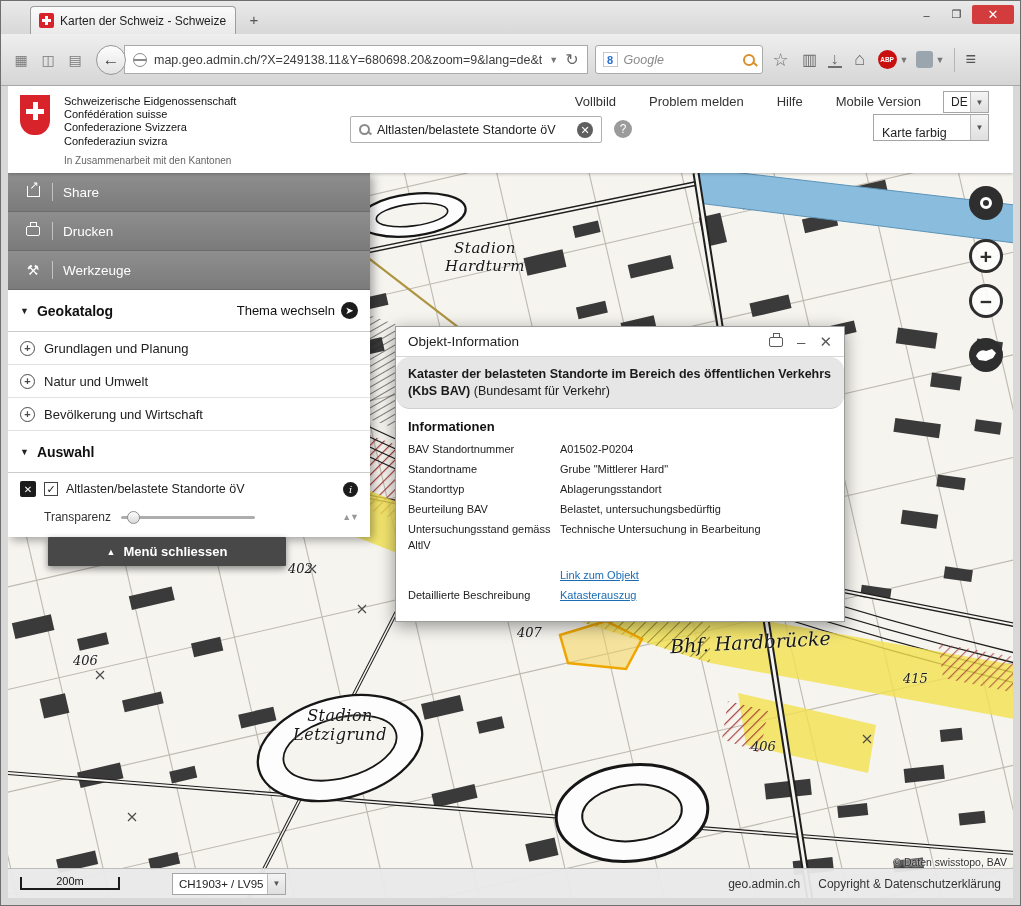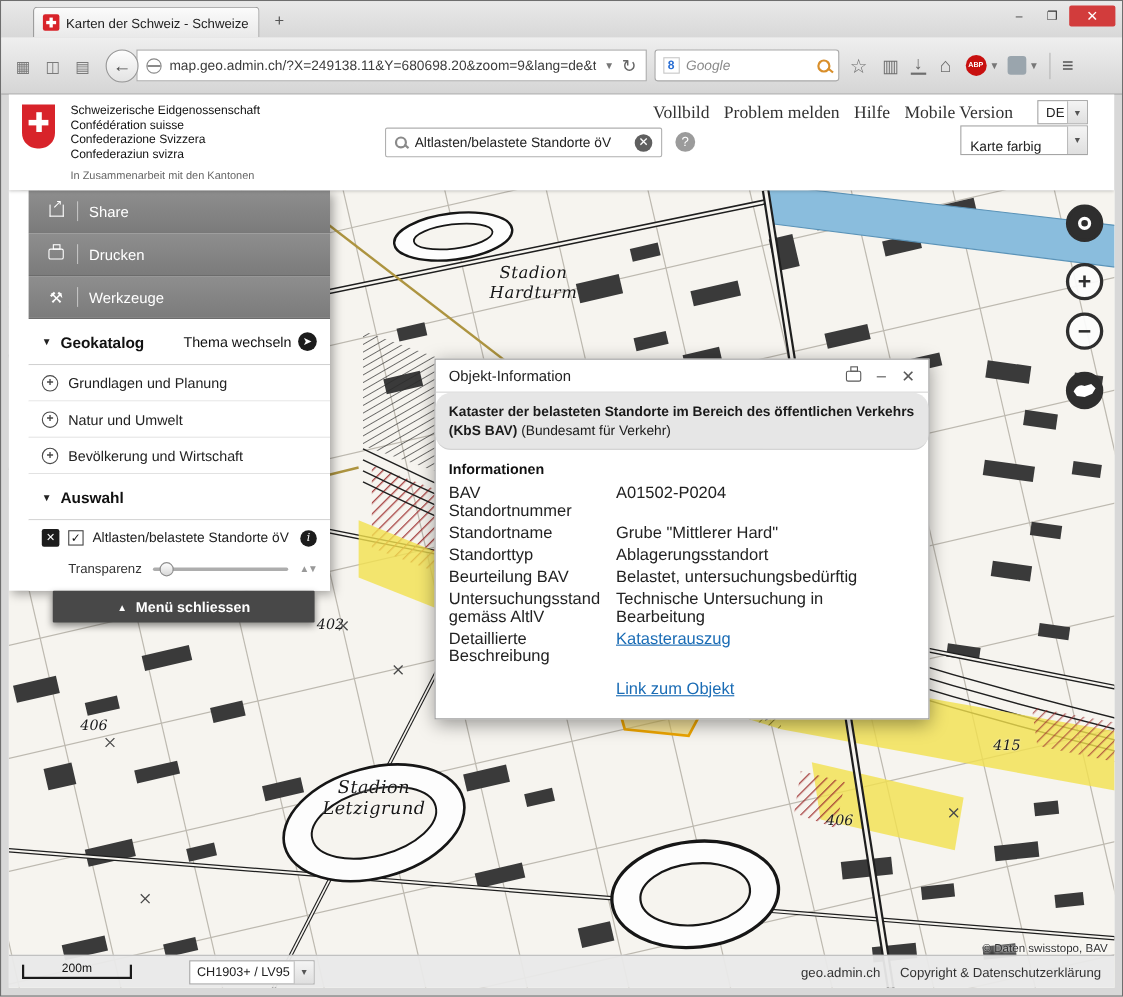--- a/index.html
+++ b/index.html
@@ -54,21 +54,21 @@
 
   
   .viewport{position:absolute;left:7px;right:7px;top:85px;bottom:7px;background:#fff;overflow:hidden;}
   .pageheader{position:absolute;left:0;top:0;right:0;height:87px;background:#fff;z-index:30;box-shadow:0 1px 3px rgba(0,0,0,.25);}
   .shield{position:absolute;left:12px;top:9px;width:30px;height:40px;background:#d8232a;border-radius:0 0 46% 46%/0 0 36% 36%;}
   .shield::before{content:"";position:absolute;left:12.5px;top:7px;width:5px;height:18px;background:#fff;}
   .shield::after{content:"";position:absolute;left:6px;top:13.5px;width:18px;height:5px;background:#fff;}
   .org{position:absolute;left:56px;top:9px;}
   .orgline{font-size:11px;color:#111;line-height:13.2px;}
   .coop{position:absolute;left:56px;top:69px;font-size:10px;color:#666;}
-  .hlinks{position:absolute;top:8px;right:92px;display:flex;gap:13px;font-size:16px;color:#333;font-family:Liberation Serif, serif;}
+  .hlinks{position:absolute;top:8px;right:92px;display:flex;gap:33px;font-size:13px;color:#333;}
   .selbox{border:1px solid #a5a5a5;background:#fff;display:flex;align-items:center;font-size:12px;color:#222;}
   .sel-arrow{margin-left:auto;width:18px;align-self:stretch;border-left:1px solid #bbb;display:flex;align-items:center;
     justify-content:center;font-size:8px;color:#555;background:linear-gradient(#f4f4f4,#dfdfdf);}
   .lang{position:absolute;top:5px;right:24px;width:46px;height:22px;}
   .lang .val{padding-left:7px;}
   .mapstyle{position:absolute;top:28px;right:24px;width:116px;height:27px;font-size:12.5px;align-items:flex-end;}
   .mapstyle .val{padding-left:8px;}
   .hsearch{position:absolute;left:342px;top:30px;width:252px;height:27px;border:1px solid #b0b0b0;background:#fff;
     display:flex;align-items:center;padding:0 8px;gap:7px;border-radius:2px;}
   .hsearch .q{font-size:12.5px;color:#222;flex:1;white-space:nowrap;overflow:hidden;}
@@ -81,21 +81,21 @@
   .map{position:absolute;left:0;top:87px;width:1007px;height:727px;background:#f6f4ef;}
   .map svg{position:absolute;left:0;top:0;}
   .maplabel{position:absolute;font-family:"DejaVu Serif",serif;font-style:italic;color:#151515;
     text-shadow:0 0 2px rgba(255,255,255,.85);text-align:center;}
   .mapnum{position:absolute;font-family:"DejaVu Serif",serif;font-style:italic;font-size:13px;color:#1a1a1a;
     text-shadow:0 0 2px rgba(255,255,255,.85);}
   .attribution{position:absolute;right:8px;bottom:32px;font-size:10.5px;color:#333;
     text-shadow:0 0 3px #fff,0 0 3px #fff;z-index:24;}
 
   
-  .sidebar{position:absolute;left:0;top:87px;width:292px;z-index:20;background:#fff;box-shadow:3px 3px 9px rgba(0,0,0,.35);padding-left:18px;}
+  .sidebar{position:absolute;left:0;top:87px;width:362px;z-index:20;background:#fff;box-shadow:3px 3px 9px rgba(0,0,0,.35);}
   .srow{height:39px;background:linear-gradient(#8e8e8e,#7b7b7b);border-bottom:1px solid #6c6c6c;display:flex;
     align-items:center;color:#fff;font-size:13.5px;padding-left:14px;}
   .srow .ic{width:22px;text-align:center;font-size:14px;}
   .vsep{width:1px;height:18px;background:rgba(255,255,255,.5);margin:0 10px 0 8px;}
   .icon-print{width:14px;height:10px;border:1.5px solid currentColor;border-radius:2px;position:relative;display:inline-block;}
   .icon-print::before{content:"";position:absolute;left:2.5px;top:-5px;width:5px;height:3px;border:1.5px solid currentColor;}
   .share-box{display:inline-block;width:13px;height:11px;border:1.5px solid #fff;border-top:none;position:relative;}
   .share-box::after{content:"↗";position:absolute;left:2px;top:-7px;font-size:11px;color:#fff;}
   .cathead{height:42px;display:flex;align-items:center;padding:0 12px;border-bottom:1px solid #ccc;background:#fff;}
   .tri{font-size:9px;color:#222;margin-right:8px;}
@@ -129,21 +129,21 @@
   .popup{position:absolute;left:387px;top:240px;width:450px;background:#fff;border:1px solid #9b9b9b;z-index:40;
     box-shadow:0 4px 16px rgba(0,0,0,.4);}
   .popup-tb{height:30px;display:flex;align-items:center;padding:0 12px;border-bottom:1px solid #d5d5d5;}
   .popup-title{font-size:13.5px;color:#222;}
   .popup-icons{margin-left:auto;display:flex;align-items:center;gap:14px;color:#5a5a5a;}
   .icon-min{font-size:15px;line-height:8px;}
   .icon-close{font-size:15px;}
   .popup-head{background:#e6e6e6;padding:9px 12px;font-size:12.5px;line-height:16.5px;color:#1a1a1a;border-bottom:1px solid #d0d0d0;border-radius:14px;}
   .popup-body{padding:10px 12px 14px;}
   .p-sec{font-weight:bold;font-size:13px;margin-bottom:7px;color:#111;}
-  .prow{display:flex;font-size:15px;line-height:16px;margin-bottom:4px;color:#222;}
+  .prow{display:flex;font-size:11px;line-height:16px;margin-bottom:4px;color:#222;}
   .plabel{flex:0 0 152px;padding-right:8px;}
   .pval{flex:1;}
   .plink{color:#1a6cb5;text-decoration:underline;cursor:pointer;}
   .objlink{margin-top:14px;}
 
   
   .zoomctl{position:absolute;right:10px;width:34px;height:34px;border-radius:50%;z-index:25;display:flex;
     align-items:center;justify-content:center;}
   .z-light{background:rgba(252,252,252,.92);border:3px solid #2e2e2e;color:#2e2e2e;font-size:21px;font-weight:bold;line-height:1;}
   .z-dark{background:#2e2e2e;border:3px solid #2e2e2e;}
@@ -505,27 +505,27 @@
           <span class="pval">Ablagerungsstandort</span>
         </div>
         <div class="prow">
           <span class="plabel">Beurteilung BAV</span>
           <span class="pval">Belastet, untersuchungsbedürftig</span>
         </div>
         <div class="prow">
           <span class="plabel">Untersuchungsstand gemäss AltlV</span>
           <span class="pval">Technische Untersuchung in Bearbeitung</span>
         </div>
+        <div class="prow objlink">
+          <span class="plabel"></span>
+          <span class="pval plink">Link zum Objekt</span>
+        </div>
         <div class="prow">
           <span class="plabel">Detaillierte Beschreibung</span>
           <span class="pval plink">Katasterauszug</span>
-        </div>
-        <div class="prow objlink">
-          <span class="plabel"></span>
-          <span class="pval plink">Link zum Objekt</span>
         </div>
       </div>
     </div>
 
     <div class="zoomctl z-dark" style="top:100px;">
       <span class="target-inner"></span>
     </div>
     <div class="zoomctl z-light" style="top:153px;">+</div>
     <div class="zoomctl z-light" style="top:198px;">−</div>
     <div class="zoomctl z-dark" style="top:252px;">

